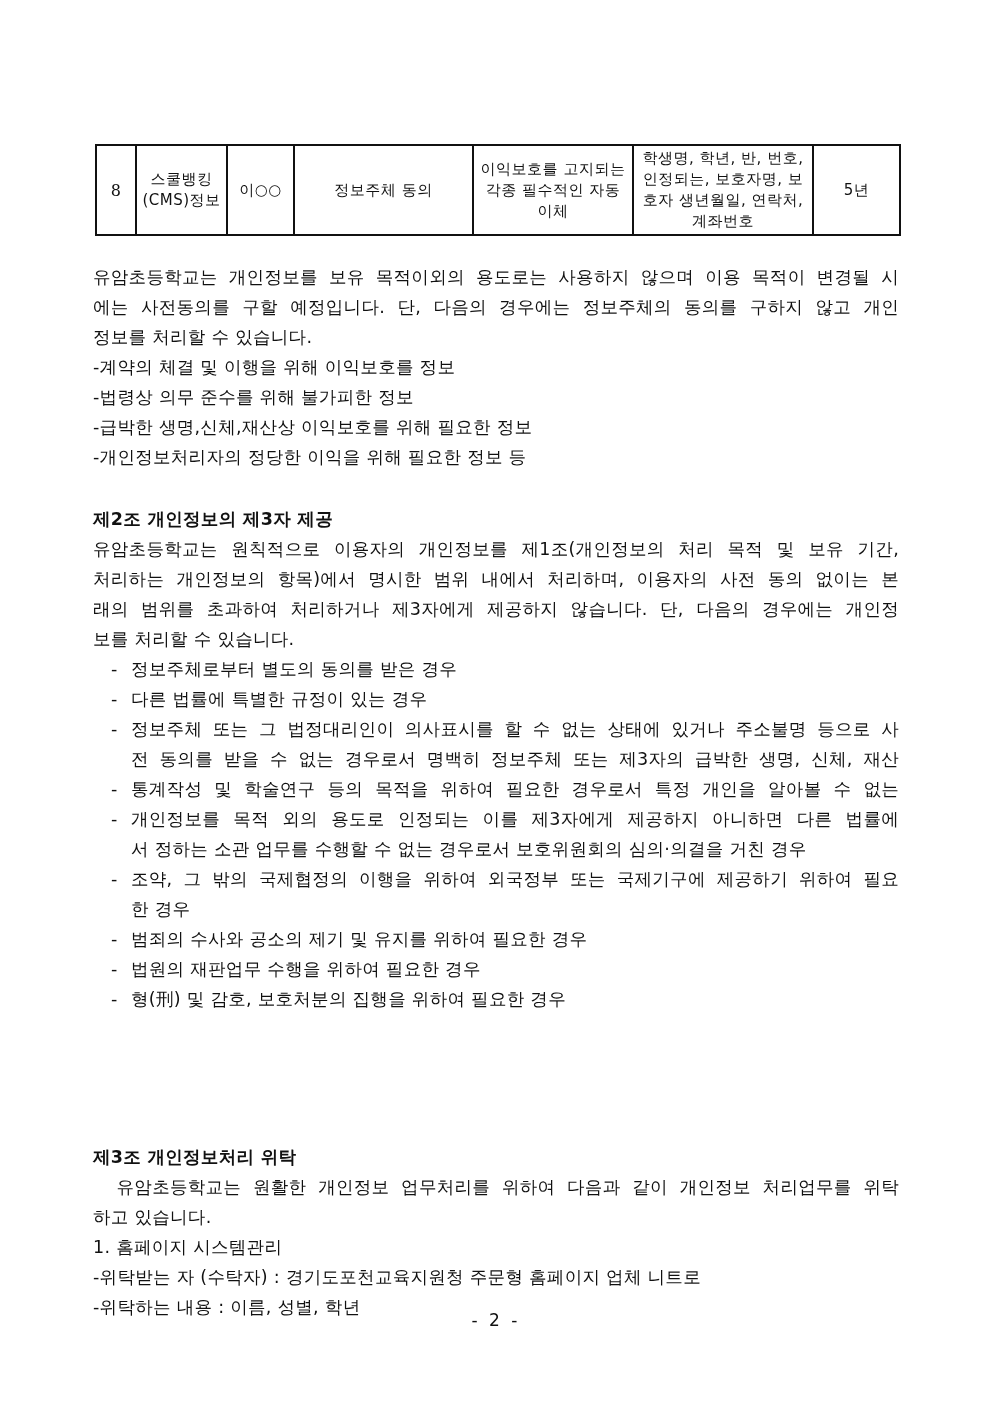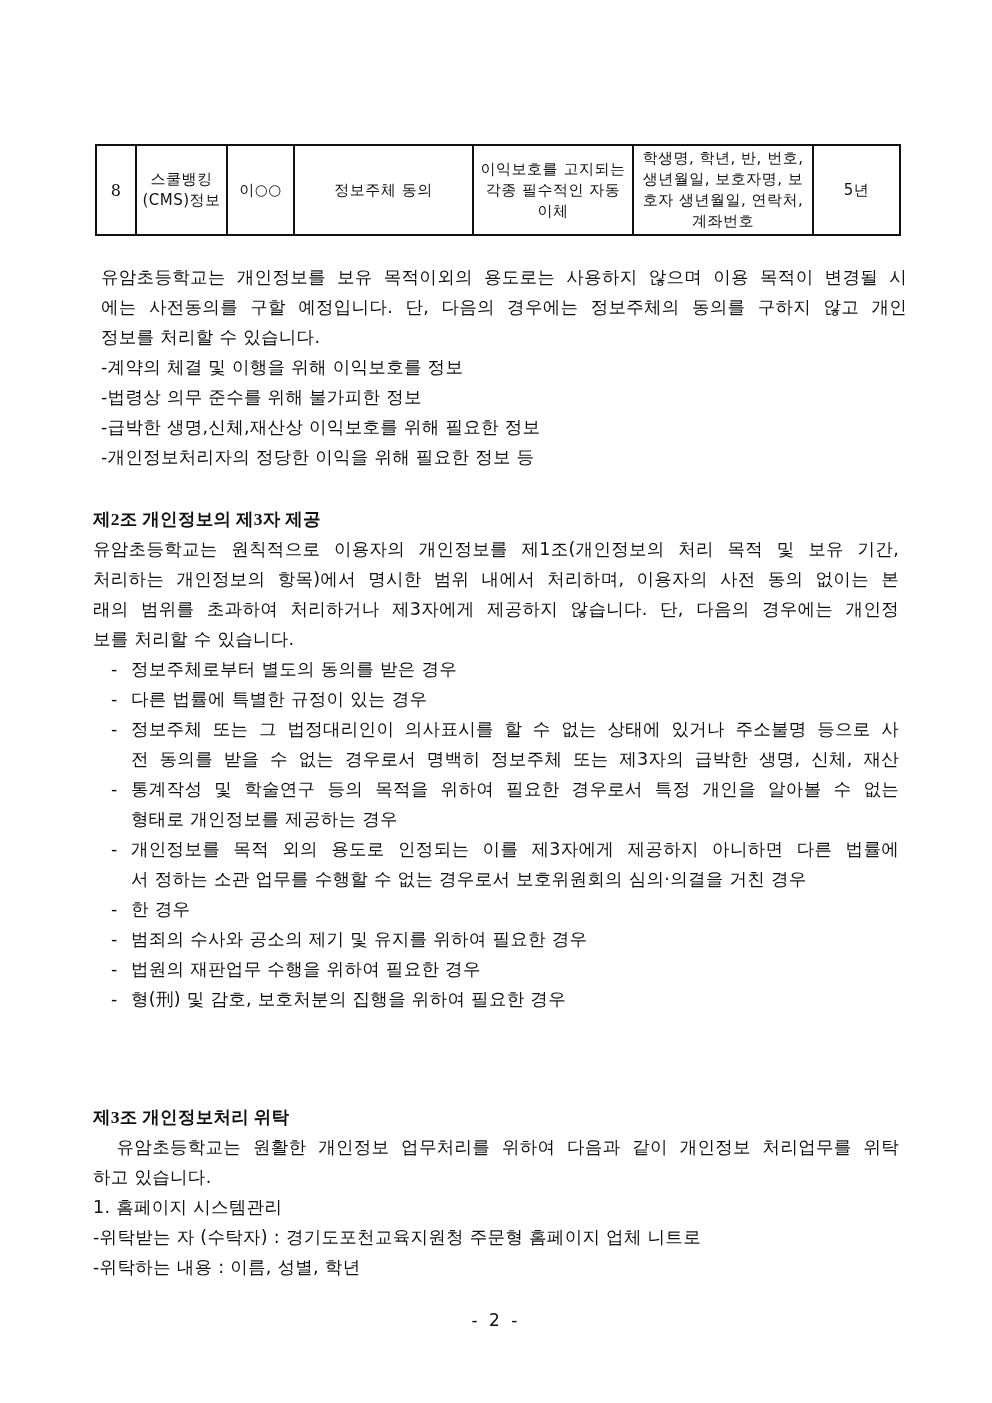--- a/index.html
+++ b/index.html
@@ -7,21 +7,21 @@
     font-family: "DejaVu Sans", "Liberation Sans", sans-serif; color: #111; }
   .page { position: absolute; left: 0; top: 0; width: 992px; height: 1403px; }
   table.info { position: absolute; left: 95px; top: 144px; width: 804px; height: 92px;
     border-collapse: collapse; table-layout: fixed; font-size: 15px; }
   table.info td { border: 2px solid #111; text-align: center; vertical-align: middle;
     padding: 0 1px; line-height: 21px; letter-spacing: 0.5px; word-break: keep-all; }
   table.info td.num { font-family: "DejaVu Serif", "Liberation Serif", serif; font-size: 16px; }
   .body-text { position: absolute; left: 93px; width: 806px; font-size: 17.5px; line-height: 30px; letter-spacing: 0.3px; }
   .line { white-space: nowrap; height: 30px; text-align: justify; text-align-last: justify; }
   .line.last { text-align-last: left; }
-  .heading { font-weight: bold; font-family: Liberation Serif, serif; }
+  .heading { font-weight: bold; }
   .item { position: relative; padding-left: 38px; }
   .item .dash { position: absolute; left: 18px; }
   .page-num { position: absolute; top: 1310px; left: 0; width: 992px; text-align: center; font-size: 17px; letter-spacing: 3px; }
 </style>
 </head>
 <body>
 
 <div class="page">
 
   <table class="info">
@@ -43,30 +43,30 @@
       </td>
       <td>이○○</td>
       <td>정보주체 동의</td>
       <td>
         <div>이익보호를 고지되는</div>
         <div>각종 필수적인 자동</div>
         <div>이체</div>
       </td>
       <td>
         <div>학생명, 학년, 반, 번호,</div>
-        <div>생년월일, 보호자명, 보</div>
+        <div>인정되는, 보호자명, 보</div>
         <div>호자 생년월일, 연락처,</div>
         <div>계좌번호</div>
       </td>
       <td>5년</td>
     </tr>
   </tbody>
     </table>
 
-  <div class="body-text" style="top:262px;margin-left:8px;">
+  <div class="body-text" style="top:262px;">
     <div class="line">유암초등학교는 개인정보를 보유 목적이외의 용도로는 사용하지 않으며 이용 목적이 변경될 시</div>
     <div class="line">에는 사전동의를 구할 예정입니다. 단, 다음의 경우에는 정보주체의 동의를 구하지 않고 개인</div>
     <div class="line last">정보를 처리할 수 있습니다.</div>
     <div class="line last">-계약의 체결 및 이행을 위해 이익보호를 정보</div>
     <div class="line last">-법령상 의무 준수를 위해 불가피한 정보</div>
     <div class="line last">-급박한 생명,신체,재산상 이익보호를 위해 필요한 정보</div>
     <div class="line last">-개인정보처리자의 정당한 이익을 위해 필요한 정보 등</div>
   </div>
 
   <div class="body-text" style="top:504px;">
@@ -85,46 +85,46 @@
       <div class="line last">다른 법률에 특별한 규정이 있는 경우</div>
     </div>
     <div class="item">
       <span class="dash">-</span>
       <div class="line">정보주체 또는 그 법정대리인이 의사표시를 할 수 없는 상태에 있거나 주소불명 등으로 사</div>
       <div class="line">전 동의를 받을 수 없는 경우로서 명백히 정보주체 또는 제3자의 급박한 생명, 신체, 재산</div>
     </div>
     <div class="item">
       <span class="dash">-</span>
       <div class="line">통계작성 및 학술연구 등의 목적을 위하여 필요한 경우로서 특정 개인을 알아볼 수 없는</div>
-      <div class="line last">형태로 개인정보를 제공하는 경우</div>
     </div>
     <div class="item">
       <span class="dash">-</span>
       <div class="line">개인정보를 목적 외의 용도로 인정되는 이를 제3자에게 제공하지 아니하면 다른 법률에</div>
       <div class="line last">서 정하는 소관 업무를 수행할 수 없는 경우로서 보호위원회의 심의·의결을 거친 경우</div>
     </div>
     <div class="item">
       <span class="dash">-</span>
+      <div class="line">조약, 그 밖의 국제협정의 이행을 위하여 외국정부 또는 국제기구에 제공하기 위하여 필요</div>
       <div class="line last">한 경우</div>
     </div>
     <div class="item">
       <span class="dash">-</span>
       <div class="line last">범죄의 수사와 공소의 제기 및 유지를 위하여 필요한 경우</div>
     </div>
     <div class="item">
       <span class="dash">-</span>
       <div class="line last">법원의 재판업무 수행을 위하여 필요한 경우</div>
     </div>
     <div class="item">
       <span class="dash">-</span>
       <div class="line last">형(刑) 및 감호, 보호처분의 집행을 위하여 필요한 경우</div>
     </div>
   </div>
 
-  <div class="body-text" style="top:1102px;">
+  <div class="body-text" style="top:1142px;">
     <div class="line last heading">제3조 개인정보처리 위탁</div>
     <div class="line" style="white-space:pre;">  유암초등학교는 원활한 개인정보 업무처리를 위하여 다음과 같이 개인정보 처리업무를 위탁</div>
     <div class="line last">하고 있습니다.</div>
     <div class="line last">1. 홈페이지 시스템관리</div>
     <div class="line last">-위탁받는 자 (수탁자) : 경기도포천교육지원청 주문형 홈페이지 업체 니트로</div>
     <div class="line last">-위탁하는 내용 : 이름, 성별, 학년</div>
   </div>
 
   <div class="page-num">- 2 -</div>
 </div>

